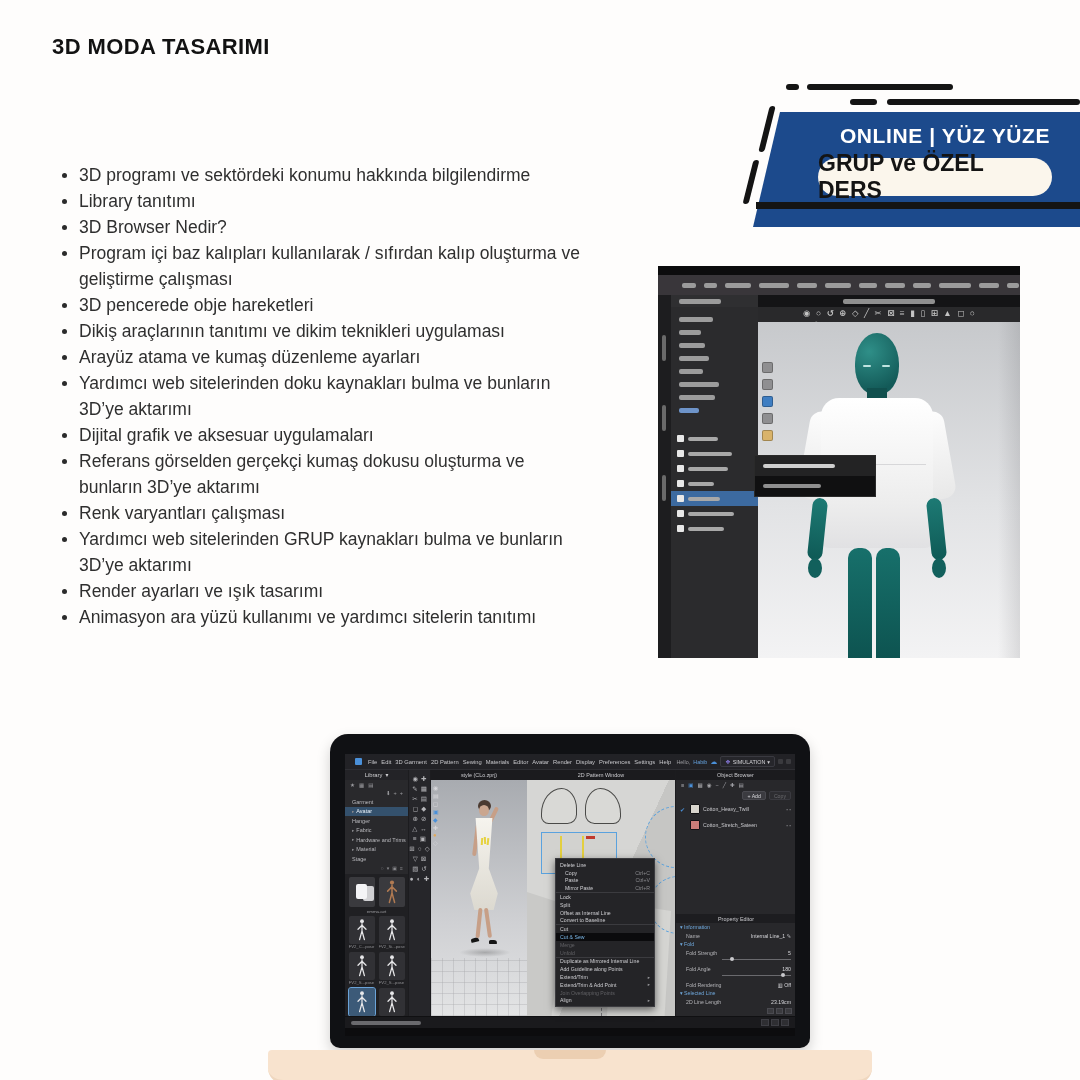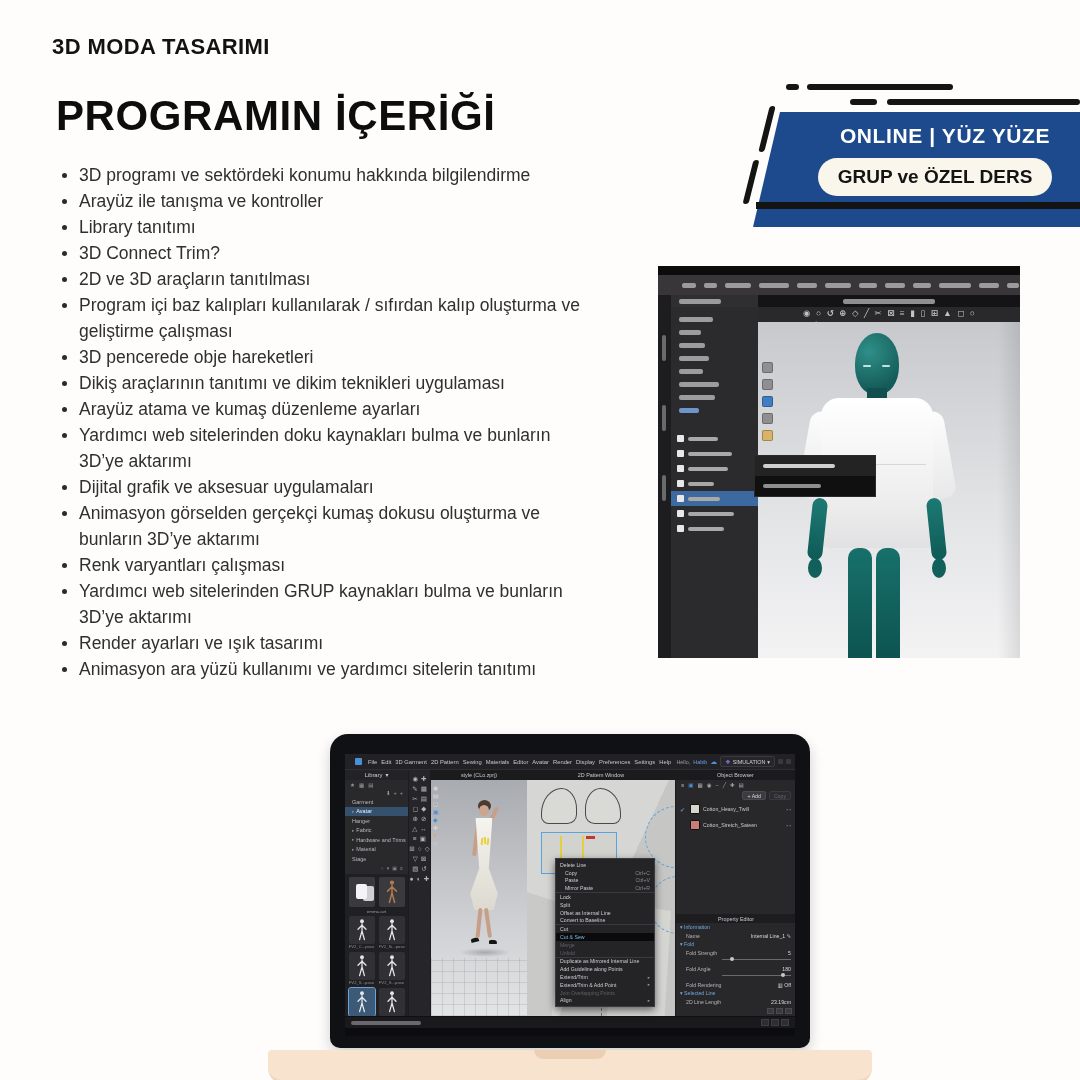--- a/index.html
+++ b/index.html
@@ -17,21 +17,21 @@
   
   .badge{left:740px;top:76px;width:340px;height:160px;}
   .badge .dash{position:absolute;height:6px;background:#141414;border-radius:3px;}
   .badge .slant{position:absolute;width:6px;background:#141414;transform:skewX(-14deg);border-radius:3px;}
   .badge .blue{position:absolute;left:0;top:36px;width:340px;height:115px;background:#1c4a8c;
                clip-path:polygon(40px 0,340px 0,340px 115px,13px 115px);}
   .badge .blackline{position:absolute;left:16px;top:126px;width:324px;height:7px;background:#141414;}
   .badge .line1{position:absolute;left:80px;top:48px;width:250px;text-align:center;font-size:21px;
                 font-weight:800;letter-spacing:.6px;color:#ffffff;}
   .badge .pill{position:absolute;left:78px;top:82px;width:234px;height:38px;background:#fbf6ec;border-radius:19px;
-               display:flex;align-items:center;justify-content:center;font-size:19px;font-weight:800;color:#141414;}
+               display:flex;align-items:center;justify-content:center;font-size:23px;font-weight:800;color:#141414;}
 
   
   .shot1{left:658px;top:266px;width:362px;height:392px;background:#29292b;overflow:hidden;}
   .s1-top{left:0;top:0;width:362px;height:9px;background:#0c0c0d;}
   .s1-menu{left:0;top:9px;width:362px;height:20px;background:#39363a;display:flex;align-items:center;gap:8px;padding-left:24px;box-sizing:border-box;filter:blur(.4px);}
   .s1-menu i{display:block;height:5px;background:#9b9b9b;border-radius:2px;}
   .s1-rail{left:0;top:29px;width:13px;height:363px;background:#1d1d1f;}
   .s1-rail i{position:absolute;left:4px;width:4px;height:26px;background:#6a6a6a;border-radius:2px;filter:blur(.3px);}
   .s1-phead{left:13px;top:29px;width:87px;height:12px;background:#2f2f31;}
   .s1-thead{left:100px;top:29px;width:262px;height:12px;background:#141416;display:flex;align-items:center;justify-content:center;}
@@ -181,36 +181,33 @@
   .sbar .wr{margin-left:auto;display:flex;gap:2px;}
   .sbar .wr b{width:6px;height:5px;background:#2e2e32;border:1px solid #3e3e44;}
   .chin{left:0;top:274px;width:450px;height:8px;background:#0c0c0e;}
 </style>
 </head>
 <body>
 
 <div class="canvas">
 
   <div class="abs kicker">3D MODA TASARIMI</div>
-  <div class="abs title">PROGRAMIN İÇERİĞİ</div>
 
   <ul class="abs topics">
 
   <li><span>3D programı ve sektördeki konumu hakkında bilgilendirme</span></li>
-      <li><span>Arayüz ile tanışma ve kontroller</span></li>
       <li><span>Library tanıtımı</span></li>
-      <li><span>3D Connect Trim?</span></li>
-      <li><span>2D ve 3D araçların tanıtılması</span></li>
+      <li><span>3D Browser Nedir?</span></li>
       <li><span>Program içi baz kalıpları kullanılarak / sıfırdan kalıp oluşturma ve geliştirme çalışması</span></li>
       <li><span>3D pencerede obje hareketleri</span></li>
       <li><span>Dikiş araçlarının tanıtımı ve dikim teknikleri uygulaması</span></li>
       <li><span>Arayüz atama ve kumaş düzenleme ayarları</span></li>
       <li><span>Yardımcı web sitelerinden doku kaynakları bulma ve bunların 3D’ye aktarımı</span></li>
       <li><span>Dijital grafik ve aksesuar uygulamaları</span></li>
-      <li><span>Animasyon görselden gerçekçi kumaş dokusu oluşturma ve bunların 3D’ye aktarımı</span></li>
+      <li><span>Referans görselden gerçekçi kumaş dokusu oluşturma ve bunların 3D’ye aktarımı</span></li>
       <li><span>Renk varyantları çalışması</span></li>
       <li><span>Yardımcı web sitelerinden GRUP kaynakları bulma ve bunların 3D’ye aktarımı</span></li>
       <li><span>Render ayarları ve ışık tasarımı</span></li>
       <li><span>Animasyon ara yüzü kullanımı ve yardımcı sitelerin tanıtımı</span></li>
     </ul>
 
   <div class="abs badge">
     <i class="dash" style="left:46px;top:8px;width:13px;"></i>
     <i class="dash" style="left:67px;top:8px;width:146px;"></i>
     <i class="dash" style="left:110px;top:23px;width:27px;"></i>

